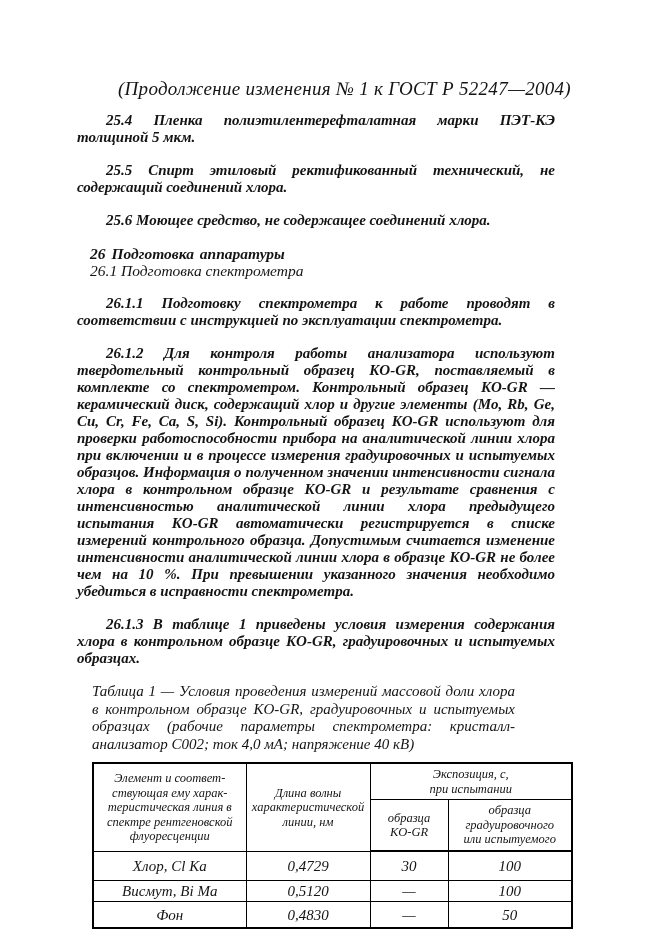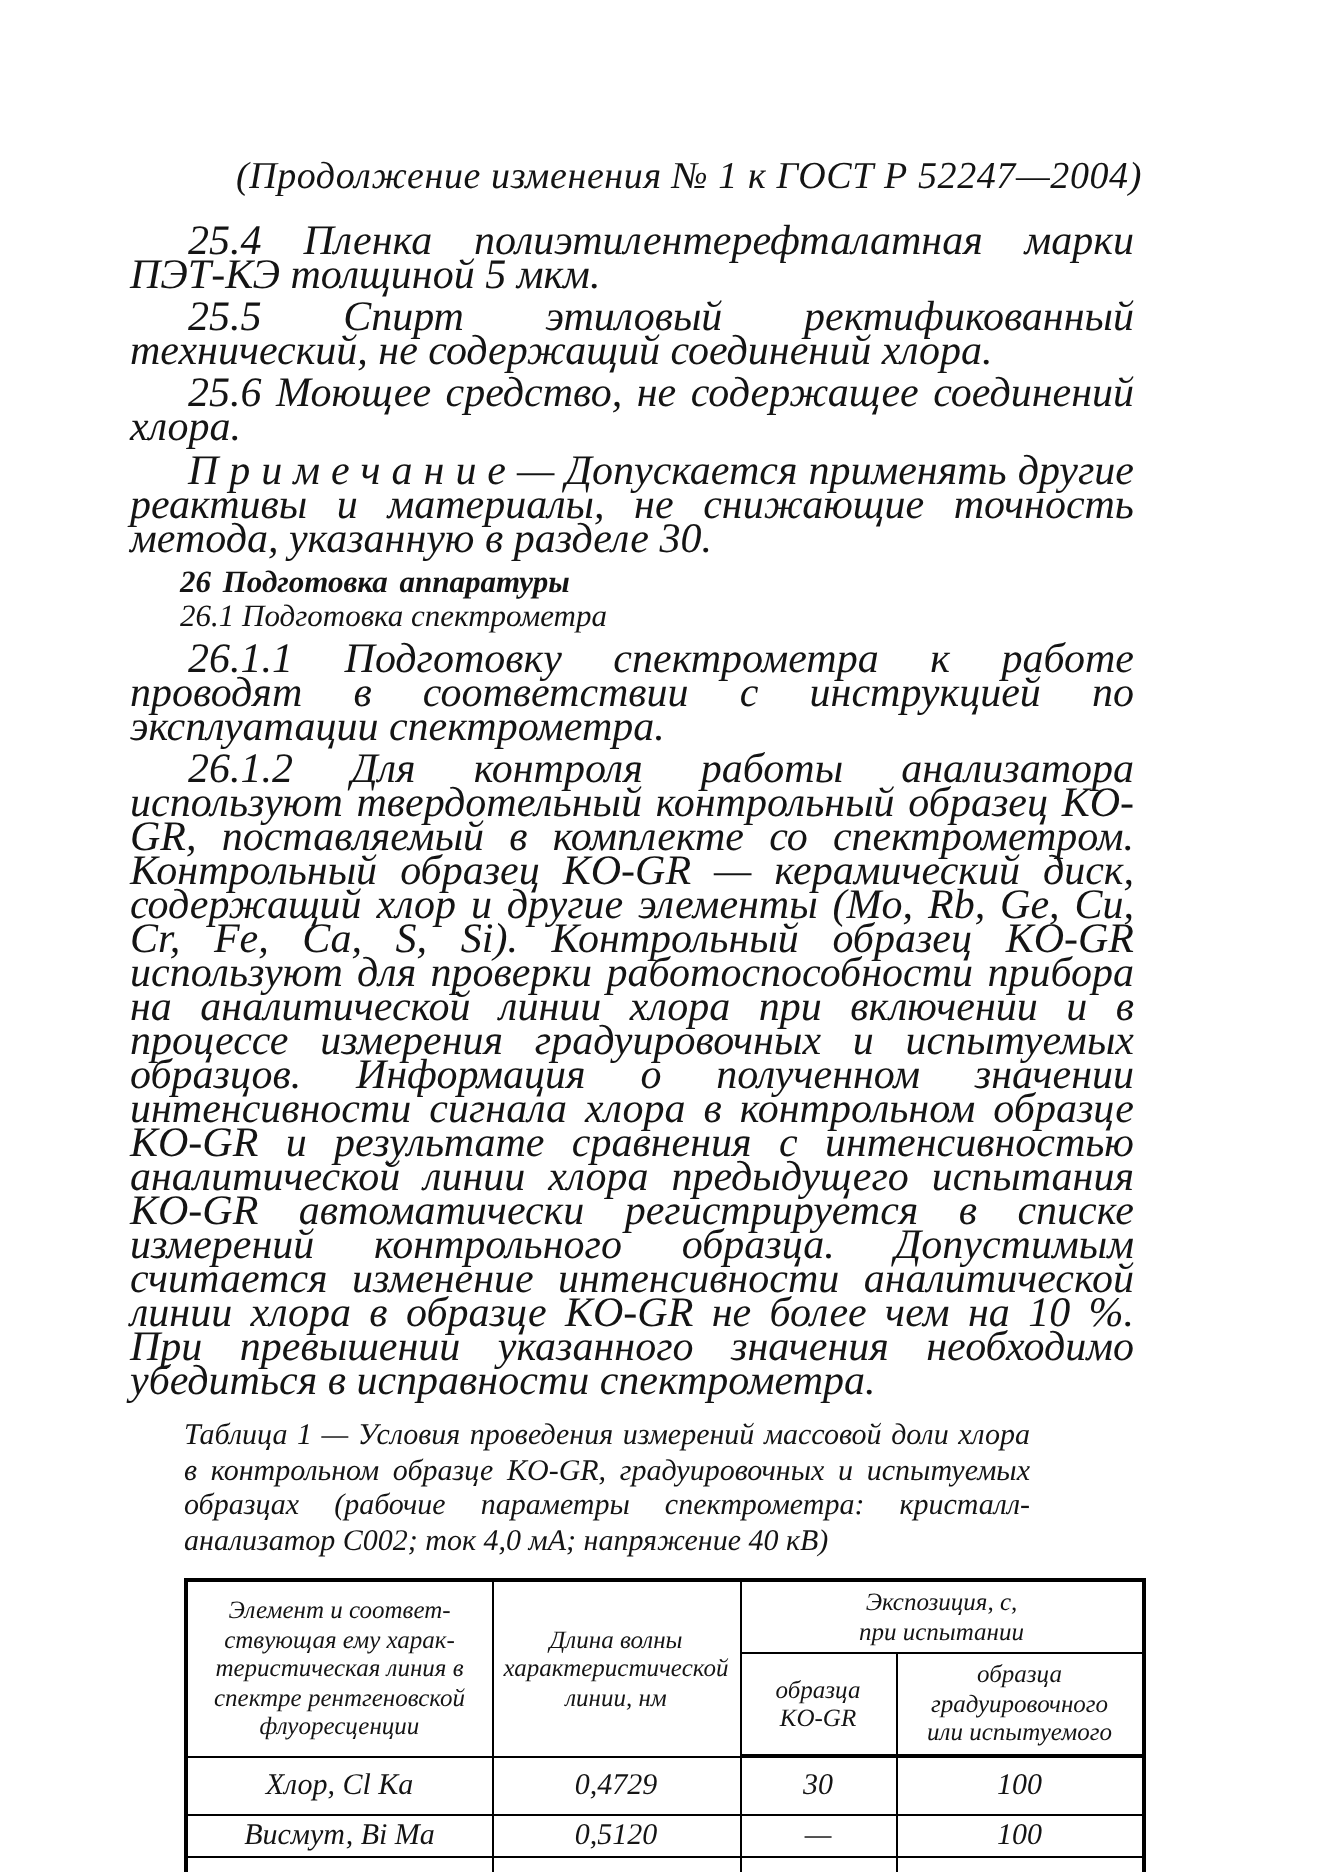--- a/index.html
+++ b/index.html
@@ -18,25 +18,26 @@
     width: 510px;
   }
   .running-header {
     margin-top: 80px;
     text-align: right;
     font-size: 19px;
     line-height: 18px;
     letter-spacing: 0.3px;
   }
   .para {
-    margin: 4px;
-    font-size: 21px;
+    margin: 16px;
+    font-size: 15px;
     line-height: 17px;
     text-align: justify;
     text-indent: 29px;
+    font-weight: bold;
   }
   .para.note { margin-top: 5px; }
   .heading {
     margin: 5px 0 0 0;
     font-size: 15.5px;
     line-height: 17px;
     text-indent: 29px;
     font-weight: bold;
     word-spacing: 2px;
   }
@@ -100,25 +101,25 @@
 </head>
 <body>
 
 <div class="page">
 
   <div class="running-header">(Продолжение изменения № 1 к ГОСТ  Р 52247—2004)</div>
 
   <p class="para" style="margin-top:14px;">25.4 Пленка полиэтилентерефталатная марки ПЭТ-КЭ толщиной 5 мкм.</p>
   <p class="para">25.5 Спирт этиловый ректификованный технический, не содержащий соединений хлора.</p>
   <p class="para">25.6 Моющее средство, не содержащее соединений хлора.</p>
-  <p class="para note">П р и м е ч а н и е — Допускается применять другие реактивы и материалы, не снижающие точность метода, указанную в разделе 30.</p>
   <p class="heading">26 Подготовка аппаратуры</p>
   <p class="subheading">26.1 Подготовка спектрометра</p>
   <p class="para">26.1.1 Подготовку спектрометра к работе проводят в соответствии с инструкцией по эксплуатации спектрометра.</p>
   <p class="para">26.1.2 Для контроля работы анализатора используют твердотельный контрольный образец KO-GR, поставляемый в комплекте со спектрометром. Контрольный образец KO-GR — керамический диск, содержащий хлор и другие элементы (Mo, Rb, Ge, Cu, Cr, Fe, Ca, S, Si). Контрольный образец KO-GR используют для проверки работоспособности прибора на аналитической линии хлора при включении и в процессе измерения градуировочных и испытуемых образцов. Информация о полученном значении интенсивности сигнала хлора в контрольном образце KO-GR и результате сравнения с интенсивностью аналитической линии хлора предыдущего испытания KO-GR автоматически регистрируется в списке измерений контрольного образца. Допустимым считается изменение интенсивности аналитической линии хлора в образце KO-GR не более чем на 10 %. При превышении указанного значения необходимо убедиться в исправности спектрометра.</p>
+  <p class="para">26.1.3 В таблице 1 приведены условия измерения содержания хлора в контрольном образце KO-GR, градуировочных и испытуемых образцах.</p>
 
   <div class="table-block">
     <div class="table-caption">Таблица 1 — Условия проведения измерений массовой доли хлора в контрольном образце KO-GR, градуировочных и испытуемых образцах (рабочие параметры спектрометра: кристалл-анализатор С002; ток 4,0 мА; напряжение 40 кВ)</div>
 
     <table class="meas">
       <colgroup>
         <col style="width:153px">
         <col style="width:124px">
         <col style="width:78px">
         <col style="width:124px">

